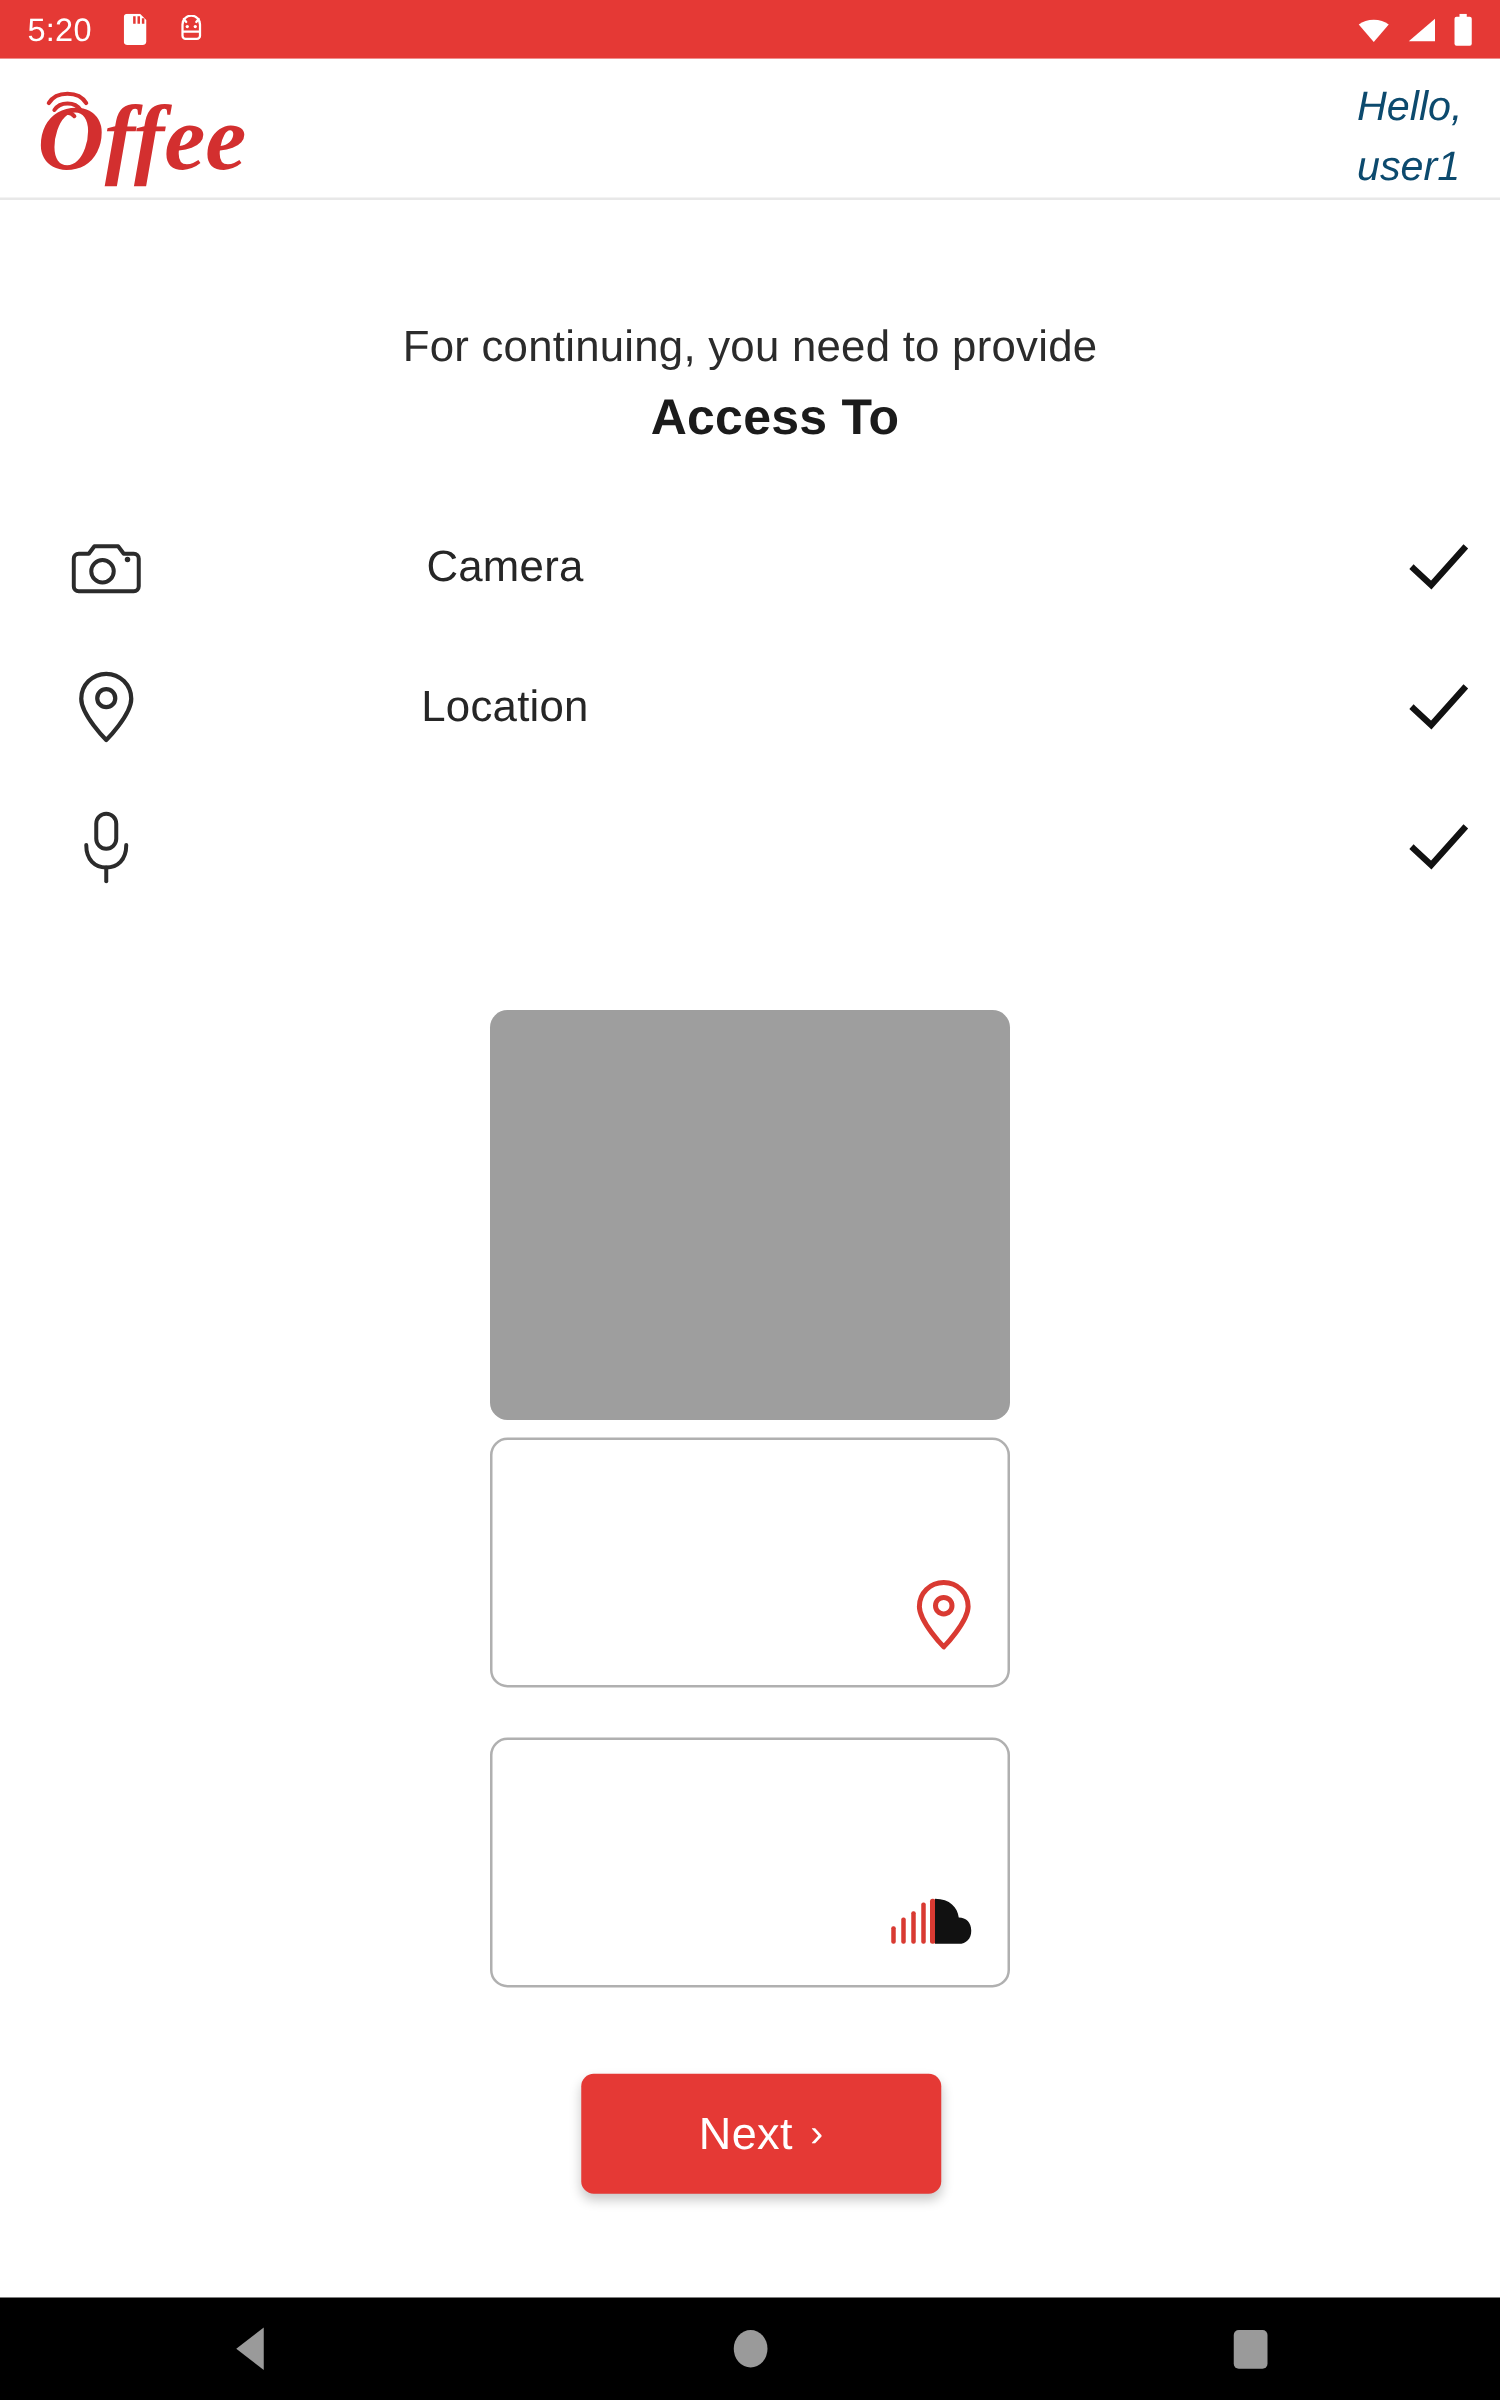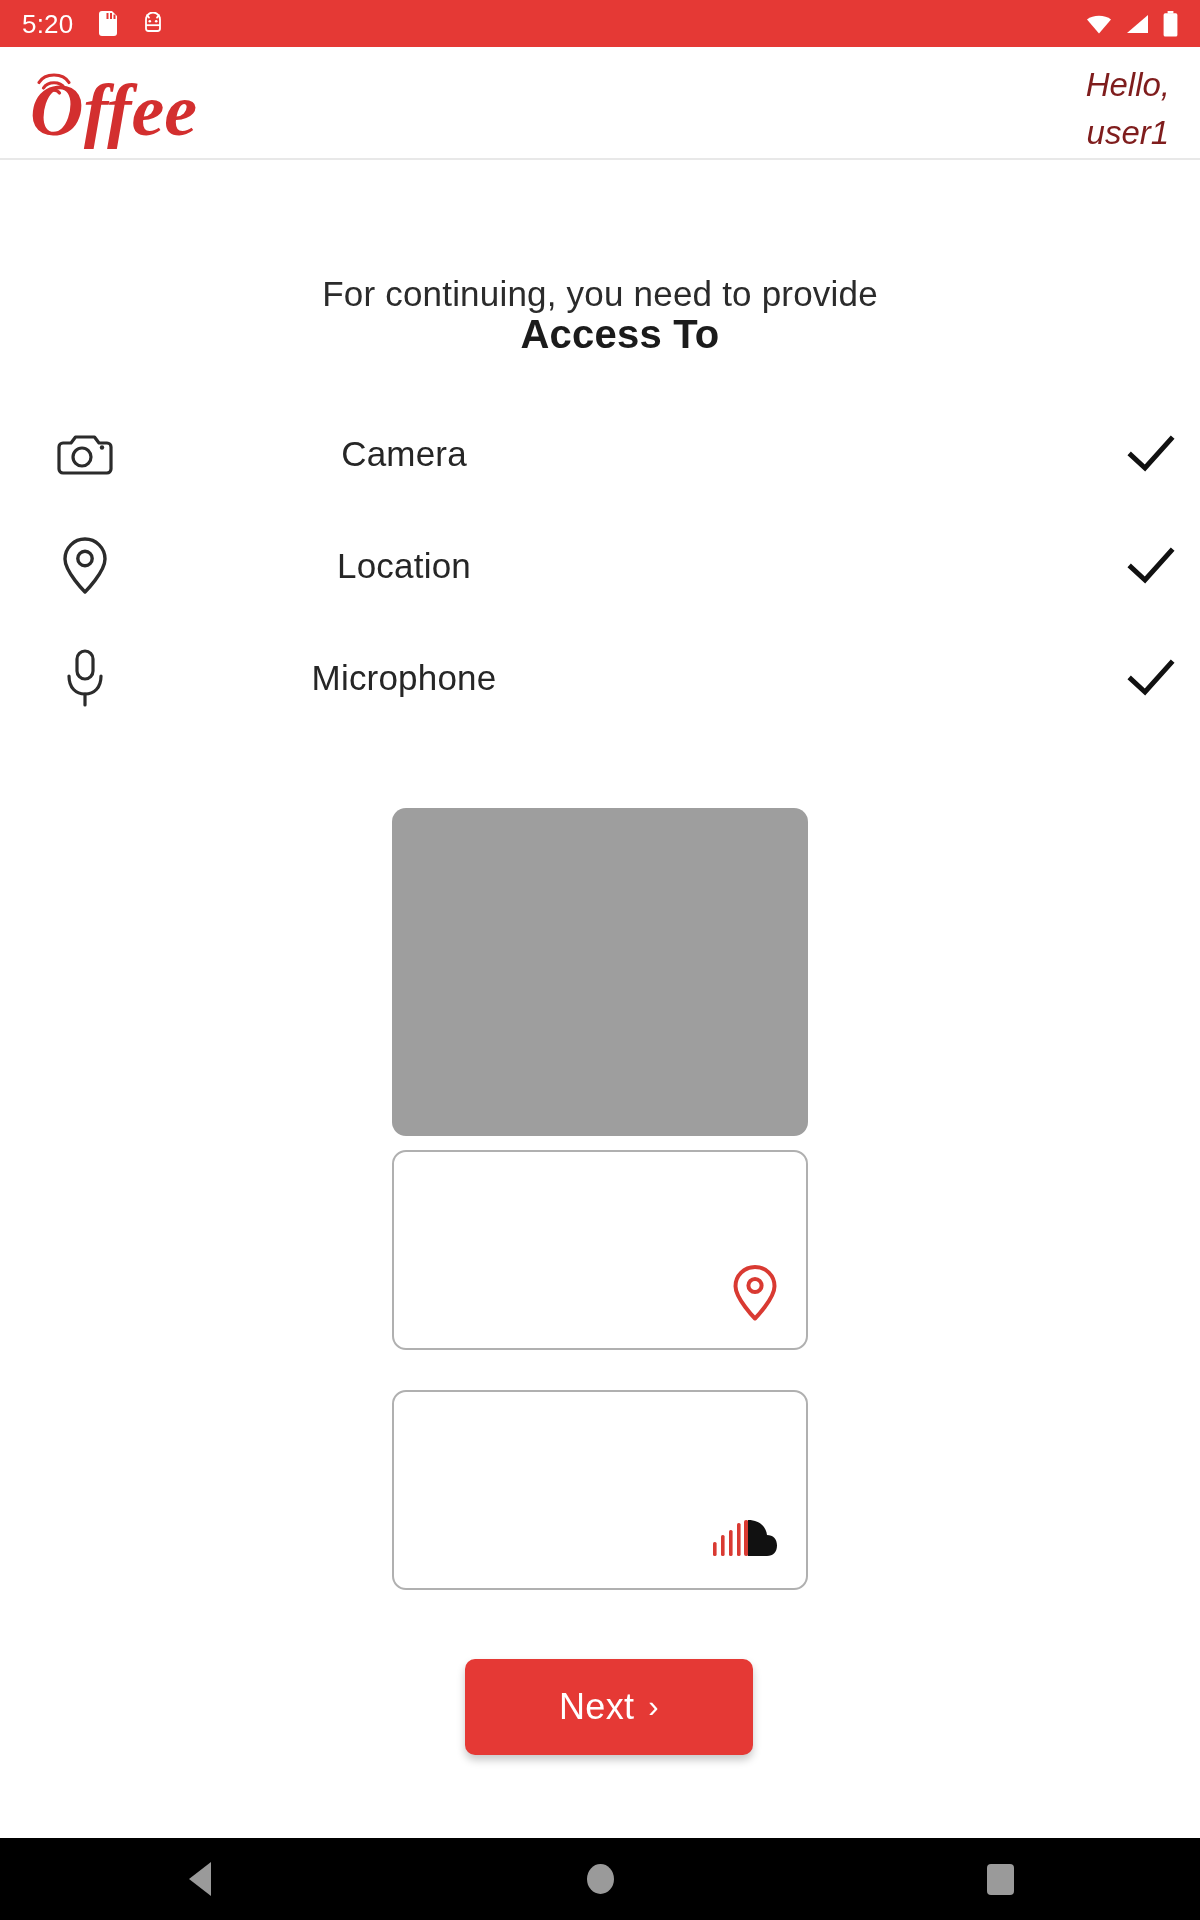--- a/index.html
+++ b/index.html
@@ -28,30 +28,29 @@
   .ic-bat  { width:15px; height:26px; }
 
   
   .appbar {
     position:absolute; top:47px; left:0; width:1200px; height:113px;
     background:#fff; border-bottom:2px solid #e8e8e8;font-style:italic;
   }
   .logo { position:absolute; left:28px; top:10px; width:180px; height:92px; }
   .greeting {
     position:absolute; right:30px; top:14px;
-    text-align:center; color:#7f1d1d;
+    text-align:left; color:#0c4a6e;
     font-size:33px; line-height:48px; font-weight:400;
   }
 
   
   .subtitle {
     position:absolute; top:258px; left:0; width:1200px;
     text-align:center; font-size:35px; color:#2b2b2b; font-weight:400;
     letter-spacing:.2px;
-    margin-top:16px;
   }
   .title {
     position:absolute; top:312px; left:0; width:1200px;
     text-align:center; font-size:40px; color:#1b1b1b; font-weight:700;
     letter-spacing:.2px;
     padding-left:40px;
   }
 
   
   .perm-list { position:absolute; top:398px; left:0; width:1200px;margin-left:24px; }
@@ -200,21 +199,20 @@
     </div>
 
     <div class="perm-row">
       <span class="perm-ico">
         <svg width="42" height="60" viewBox="0 0 42 60">
           <rect x="13" y="3" width="16" height="28" rx="8" fill="none" stroke="#2b2b2b" stroke-width="3.2"></rect>
           <path d="M5 28 C5 40 12 46 21 46 C30 46 37 40 37 28" fill="none" stroke="#2b2b2b" stroke-width="3.2" stroke-linecap="round"></path>
           <path d="M21 46 V57" fill="none" stroke="#2b2b2b" stroke-width="3.2" stroke-linecap="round"></path>
         </svg>
       </span>
-      <span class="perm-label">Microphone</span>
       <span class="perm-check">
         <svg width="54" height="54" viewBox="0 0 54 54">
           <path d="M7 28 L21 41 L47 12" fill="none" stroke="#111" stroke-width="5" stroke-linecap="square" stroke-linejoin="miter"></path>
         </svg>
       </span>
     </div>
   </div>
 
   <div class="camera-box"></div>
 

